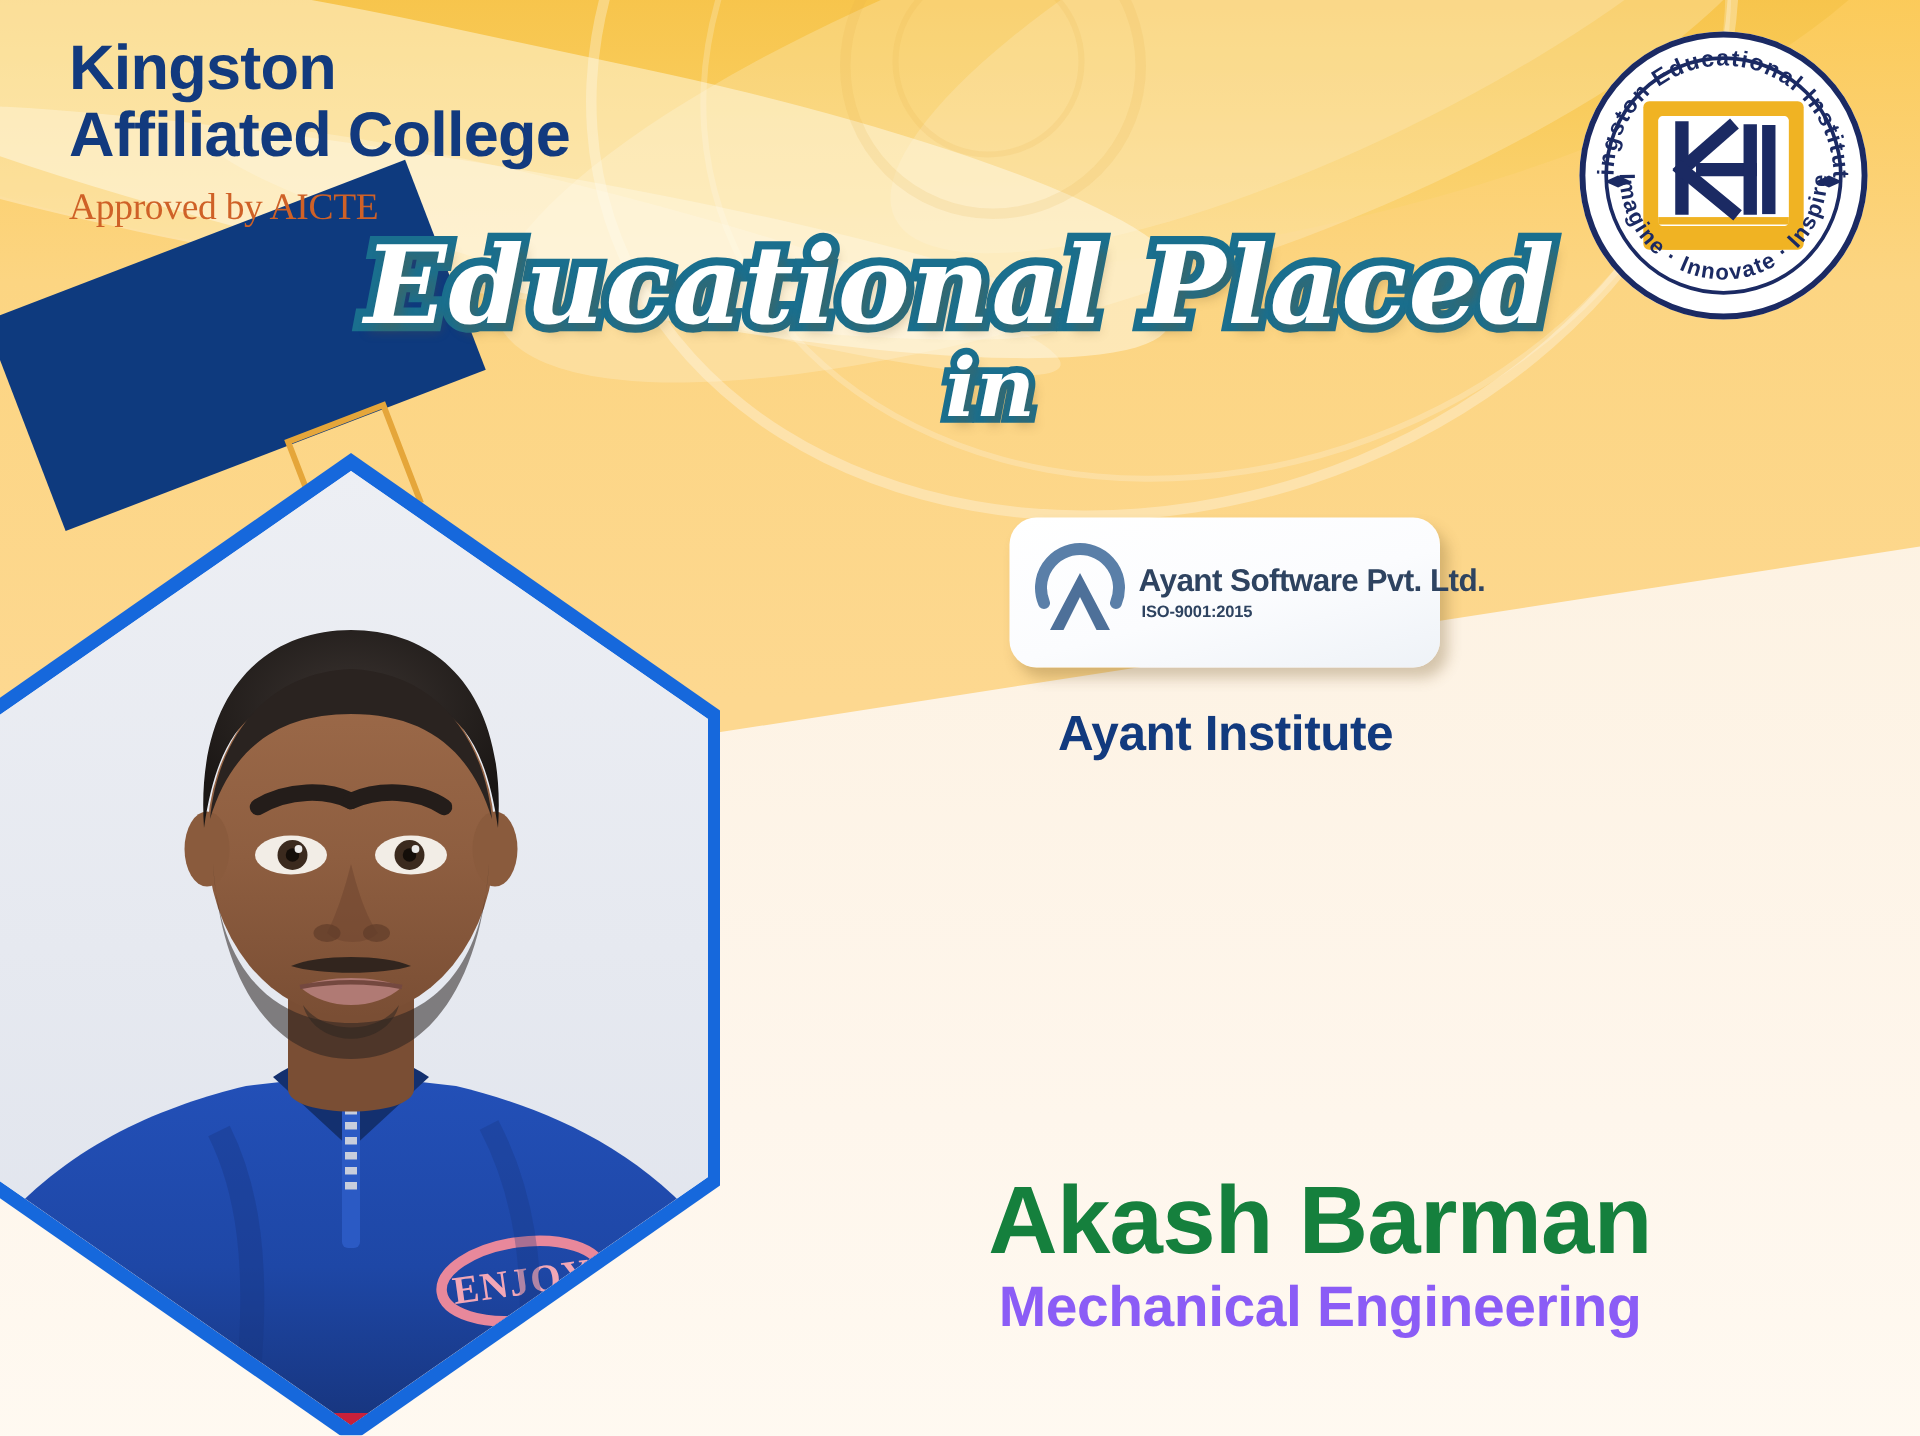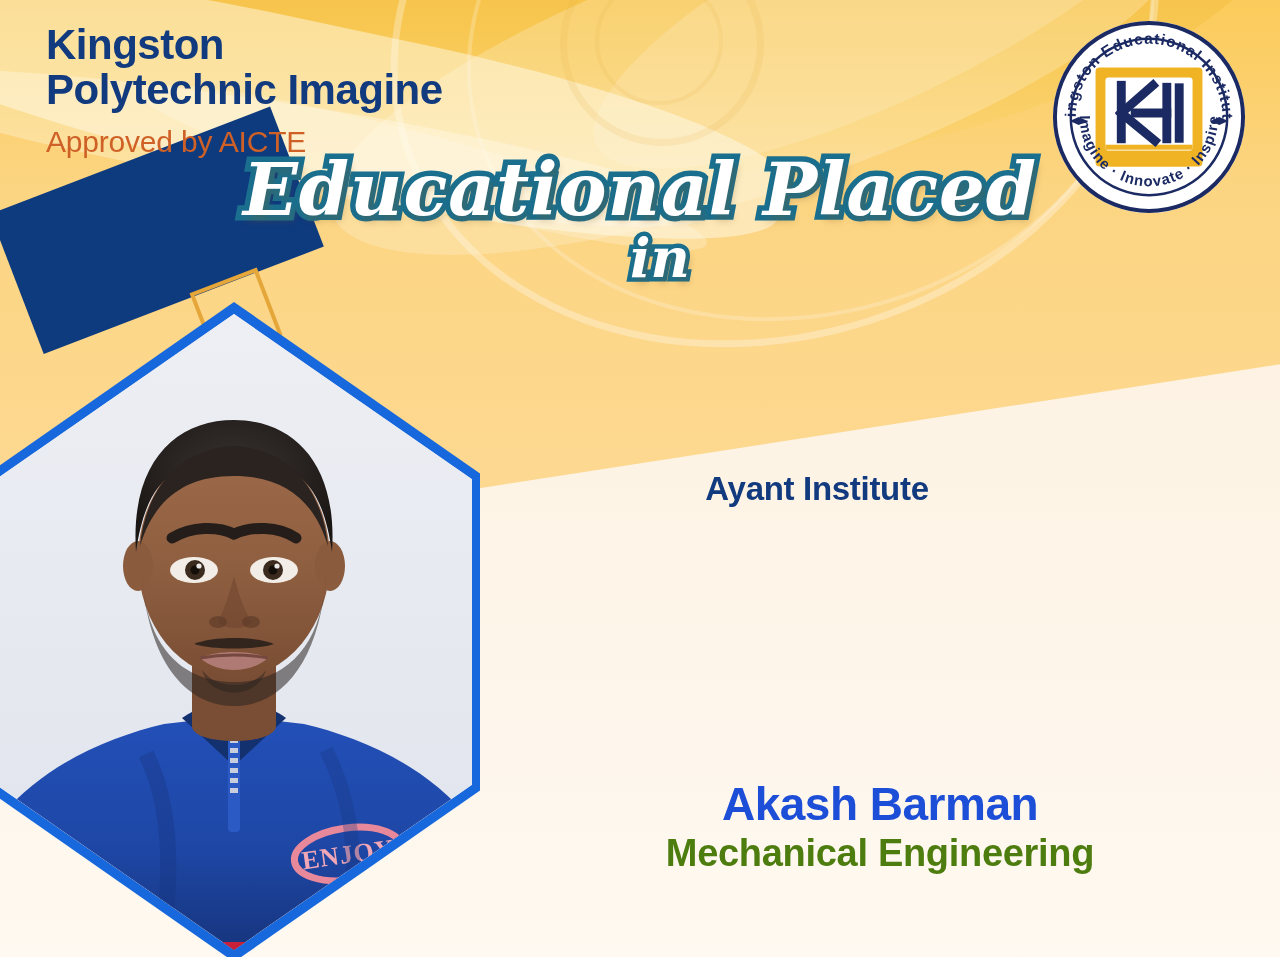--- a/index.html
+++ b/index.html
@@ -128,24 +128,25 @@
   }
   .college-name {
     color: #123A7E;
     font-weight: bold;
     font-size: 42px;
     line-height: 1.08;
     letter-spacing: -0.5px;
   }
   .college-sub {
     color: #CF6127;
-    font-size: 30px;
+    font-size: 25px;
     line-height: 1.28;
     margin-top: 10px;
     letter-spacing: -0.2px;
+    font-family: Liberation Serif, serif;
   }
 
   
   .seal {
     position: absolute;
     right: 32px;
     top: 18px;
     width: 198px;
     height: 198px;
     z-index: 8;
@@ -223,28 +224,28 @@
   
   .student-block {
     position: absolute;
     left: 600px;
     top: 780px;
     width: 560px;
     text-align: center;
     z-index: 7;
   }
   .student-name {
-    color: #1d4ed8;
-    font-weight: bold;
-    font-size: 46px;
+    color: #15803d;
+    font-weight: bold;
+    font-size: 64px;
     line-height: 1.05;
     letter-spacing: -0.5px;
   }
   .student-dept {
-    color: #4d7c0f;
+    color: #8b5cf6;
     font-weight: bold;
     font-size: 38px;
     line-height: 1.12;
     margin-top: 4px;
     letter-spacing: -0.3px;
     text-align: center;
   }
 
   
   .photo-zone { position: absolute; left: -18px; top: 206px; width: 520px; height: 760px; z-index: 5; }
@@ -295,21 +296,21 @@
     <div class="ribbon r1"></div>
     <div class="ribbon r2"></div>
     <div class="ribbon r5"></div>
     <div class="watermark"></div>
     <div class="bg-cream-bottom"></div>
   </div>
 
   <div class="college-block">
     <div class="college-name">
       <div>Kingston</div>
-      <div>Polytechnic Imagine</div>
+      <div>Affiliated College</div>
     </div>
     <div class="college-sub">
       <div>Approved by AICTE</div>
     </div>
   </div>
 
   <div class="seal">
     <svg viewBox="0 0 200 200" width="198" height="198" aria-hidden="true">
       <defs>
         <path id="arcTop" d="M 26,100 A 74,74 0 0 1 174,100"></path>
@@ -345,20 +346,32 @@
         <path d="M162 104 l9 -4 9 4 -9 4 z"></path>
       </g>
     </svg>
   </div>
 
   <div class="headline">
     <span class="script l1">Educational Placed</span>
     <span class="script l2">in</span>
   </div>
 
+  <div class="company-card">
+    <div class="company-mark">
+      <svg viewBox="0 0 66 66" width="66" height="66" aria-hidden="true">
+        <path d="M57 40 A26 26 0 1 0 9 40" fill="none" stroke="#5A7FA8" stroke-width="8" stroke-linecap="round"></path>
+        <path d="M13 58 L33 20 L53 58 L44 58 L33 36 L22 58 Z" fill="#4E7099"></path>
+      </svg>
+    </div>
+    <div class="company-text">
+      <div class="company-legal">Ayant Software Pvt. Ltd.</div>
+      <div class="company-iso">ISO-9001:2015</div>
+    </div>
+  </div>
 
   <div class="company-caption">Ayant Institute</div>
 
   <div class="photo-zone">
     <div class="navy-rect"></div>
     <div class="gold-square"></div>
     <div class="hex-frame"></div>
     <div class="hex-photo">
       <svg class="portrait" viewBox="0 0 476 636" preserveAspectRatio="xMidYMid slice" aria-hidden="true">
         <defs>

